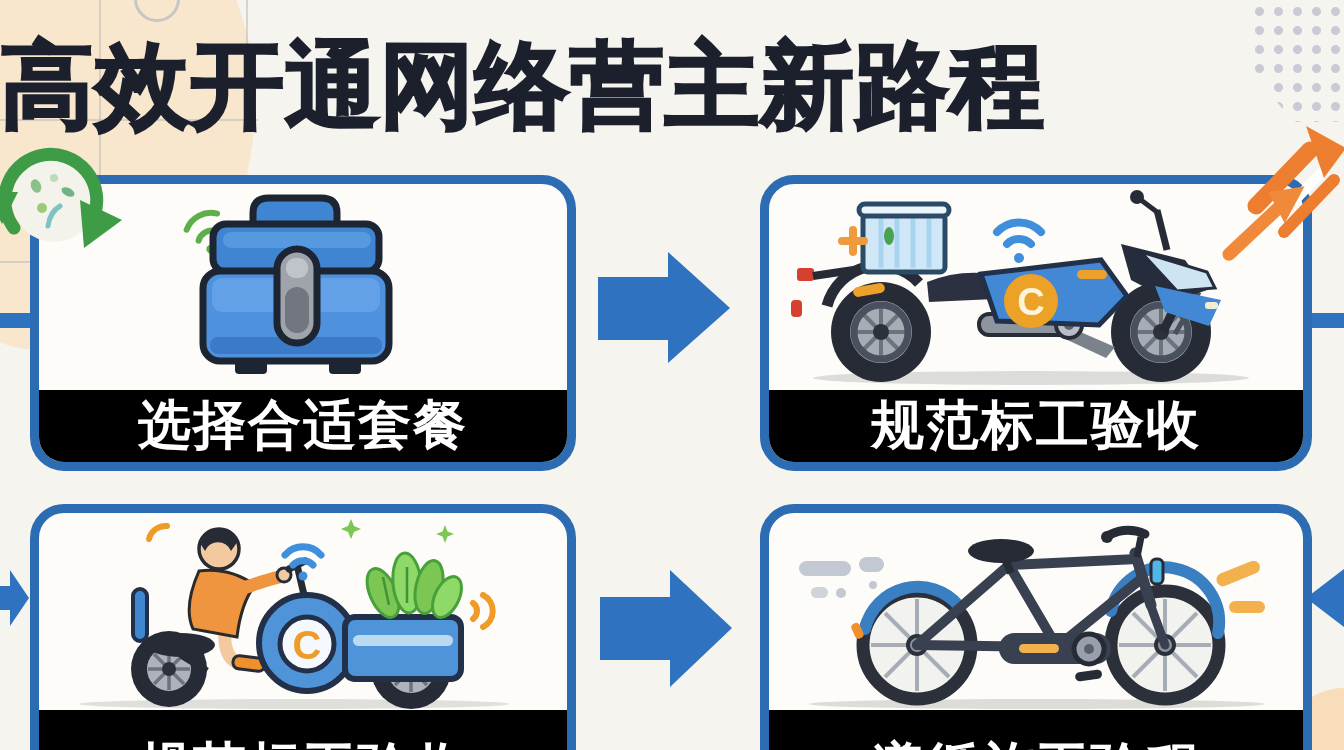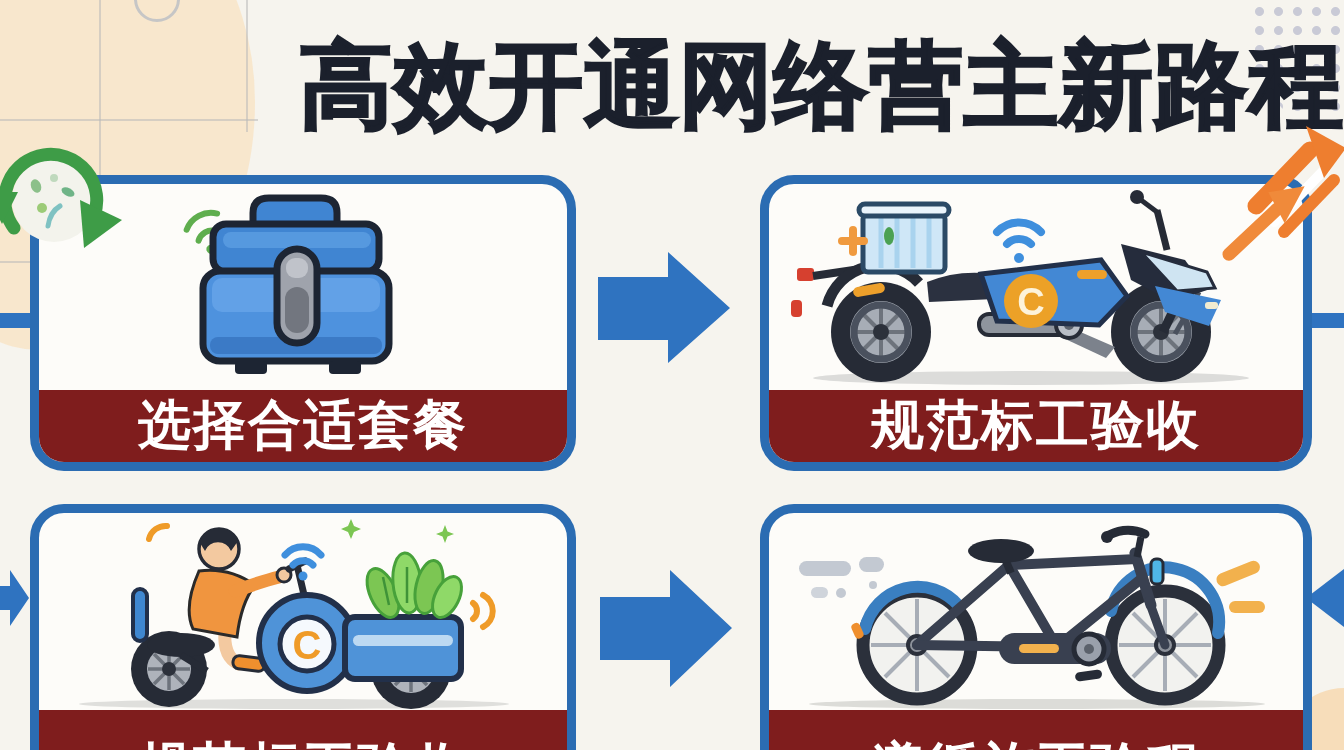--- a/index.html
+++ b/index.html
@@ -18,34 +18,34 @@
   .gl-h2{left:0;top:261px;width:134px;height:2px;}
   .small-ring{position:absolute;left:134px;top:-24px;width:40px;height:40px;
     border:3px solid #c6c6c6;border-radius:50%;background:transparent;}
   .dot-grid{position:absolute;right:0;top:0;width:98px;height:122px;
     background-image:radial-gradient(circle,#c9cad6 4px,rgba(201,202,214,0) 5px);
     background-size:19px 19px;background-position:4px 2px;
     clip-path:polygon(18% 0,100% 0,100% 100%,48% 100%,0 52%,0 0);}
   .peach-circle{position:absolute;left:1282px;top:688px;width:124px;height:124px;
     border-radius:50%;background:#f7ddba;}
   
-  .title{position:absolute;left:0;top:30px;width:1344px;text-align:right;
+  .title{position:absolute;left:0;top:30px;width:1344px;text-align:left;
     font-size:94px;font-weight:900;color:#1b202c;letter-spacing:1px;
     -webkit-text-stroke:2.5px #1b202c;line-height:1.2;white-space:nowrap;}
   
   .card{position:absolute;background:#fdfcf9;border:9px solid #2b6cb2;
     border-radius:34px;overflow:hidden;box-sizing:border-box;}
   .card1{left:30px;top:175px;width:546px;height:296px;}
   .card2{left:760px;top:175px;width:552px;height:296px;}
   .card3{left:30px;top:504px;width:546px;height:300px;}
   .card4{left:760px;top:504px;width:552px;height:300px;}
   .art{position:absolute;left:0;right:0;top:0;display:flex;align-items:center;justify-content:center;}
   .card1 .art,.card2 .art{bottom:72px;}
   .card3 .art,.card4 .art{height:197px;}
-  .band{position:absolute;left:0;right:0;background:#7f1d1d;
+  .band{position:absolute;left:0;right:0;background:#000000;
     display:flex;justify-content:center;color:#ffffff;font-weight:700;font-size:53px;
     letter-spacing:2px;white-space:nowrap;}
   .band-full{bottom:0;height:72px;align-items:center;}
   .band-cut{top:197px;bottom:-40px;align-items:flex-start;padding-top:22px;}
   
   .flow{position:absolute;}
   .stub{position:absolute;background:#2f73c0;height:15px;top:313px;}
   .stub-left{left:0;width:31px;}
   .stub-right{left:1311px;width:33px;}
   svg text{font-family:"Liberation Sans", sans-serif;}

